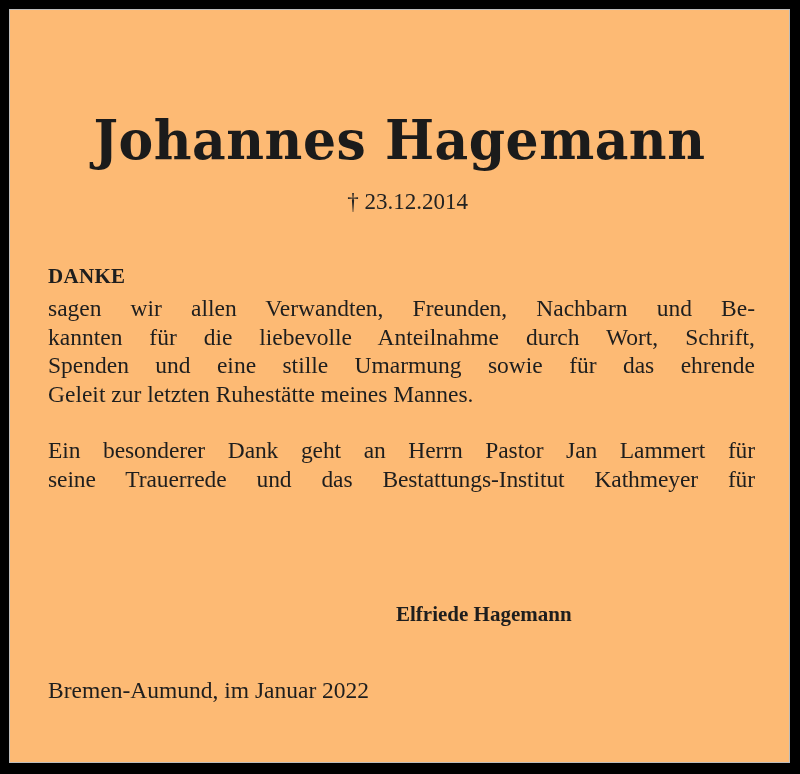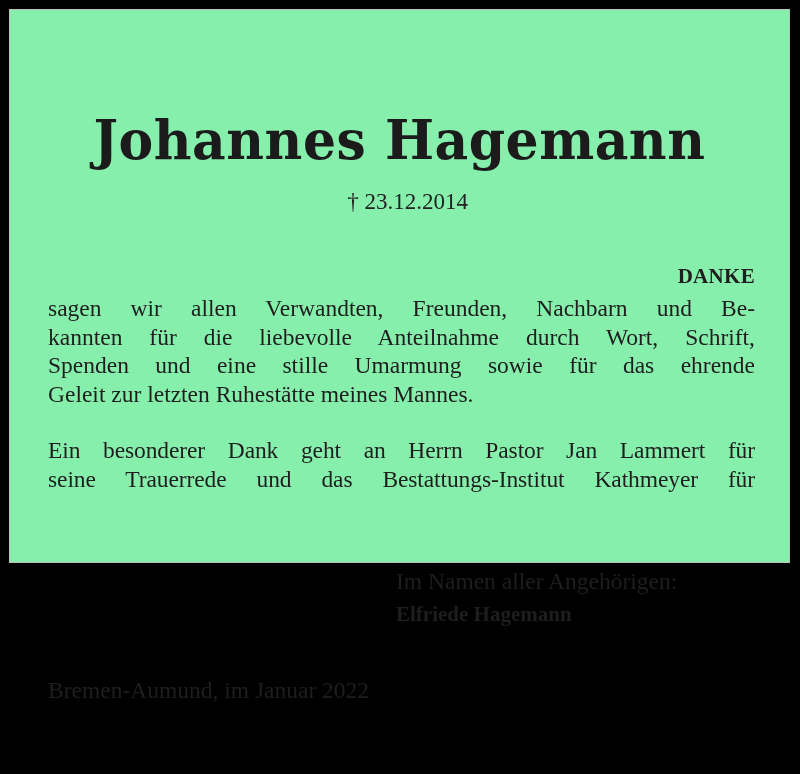--- a/index.html
+++ b/index.html
@@ -13,22 +13,22 @@
       position: relative;
       overflow: hidden;
       font-family: "DejaVu Serif", "Liberation Serif", serif;
       color: #1a1a1a;
     }
     .frame {
       position: absolute;
       left: 9px;
       top: 9px;
       width: 781px;
-      height: 554px;
-      background: #86efac;
+      height: 754px;
+      background: #fdba74;
       box-sizing: border-box;
       border: 1px solid #bdbdbd;
     }
     .title {
       position: absolute;
       left: 0;
       width: 100%;
       top: 100px;
       text-align: center;
       font-family: "DejaVu Serif", serif;
@@ -58,21 +58,20 @@
       font-size: 23.5px;
       line-height: 28.5px;
       color: #1e1e1e;
     }
     .danke-heading {
       top: 252px;
       font-weight: bold;
       font-size: 21px;
       line-height: 28px;
       letter-spacing: 0.3px;
-      text-align: right;
     }
     .para {
       text-align: justify;
     }
     .line {
       display: block;
       text-align: justify;
       text-align-last: justify;
       white-space: nowrap;
     }
@@ -122,18 +121,17 @@
     <span class="line">kannten für die liebevolle Anteilnahme durch Wort, Schrift,</span>
     <span class="line">Spenden und eine stille Umarmung sowie für das ehrende</span>
     <span class="line last">Geleit zur letzten Ruhestätte meines Mannes.</span>
   </div>
 
   <div class="text-block para para2">
     <span class="line">Ein besonderer Dank geht an Herrn Pastor Jan Lammert für</span>
     <span class="line">seine Trauerrede und das Bestattungs-Institut Kathmeyer für</span>
   </div>
 
-  <div class="closing closing-label">Im Namen aller Angehörigen:</div>
   <div class="closing closing-name">Elfriede Hagemann</div>
 
   <div class="place-date">Bremen-Aumund, im Januar 2022</div>
 
 </div>
 
 </body></html>

